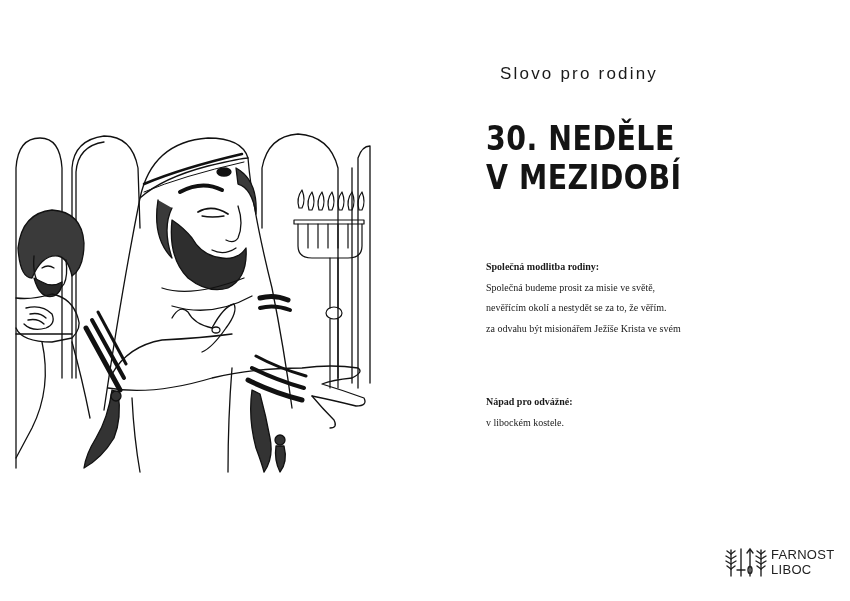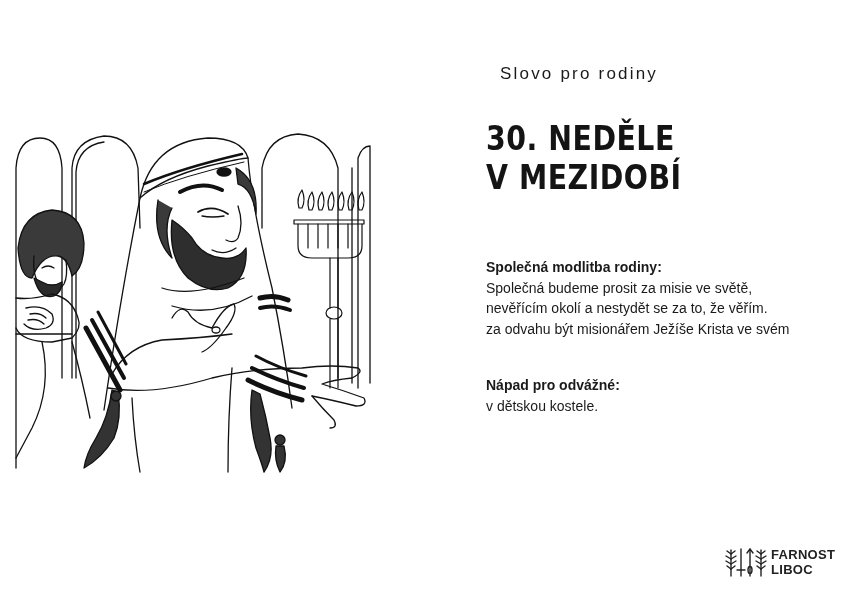--- a/index.html
+++ b/index.html
@@ -14,29 +14,29 @@
   .subtitle {
     position: absolute; top: 64px; left: 14px; font-size: 17px; letter-spacing: 2.2px;
     color: #1a1a1a; white-space: nowrap;
   }
   .title {
     position: absolute; top: 119px; left: 0; font-size: 33px; line-height: 39px;
     font-weight: bold; letter-spacing: 0.6px; color: #141414; white-space: nowrap;
     font-family: "DejaVu Sans", "Liberation Sans", sans-serif; transform: scaleX(0.86); transform-origin: left top;
   }
   .title span { display: block; }
-  .section { position: absolute; left: 0; font-size: 14px; line-height: 20.5px; color: #1a1a1a; white-space: nowrap; }
+  .section { position: absolute; left: 0; font-size: 10px; line-height: 20.5px; color: #1a1a1a; white-space: nowrap; font-family: Liberation Serif, serif; }
   .section .heading { font-weight: bold; }
   .section .line { display: block; }
   .section-prayer { top: 257px; }
-  .section-idea { top: 375px; }
+  .section-idea { top: 392px; }
 
   .logo { position: absolute; left: 724px; top: 546px; display: flex; align-items: center; }
   .logo svg { width: 44px; height: 32px; display: block; }
-  .logo-text { margin-left: 3px; font-size: 13px; line-height: 15px; font-weight: bold; letter-spacing: 0.3px; color: #222; }
+  .logo-text { margin-left: 3px; font-size: 13px; line-height: 15px; font-weight: normal; letter-spacing: 0.3px; color: #222; }
   .logo-text span { display: block; }
 </style>
 </head>
 <body>
 
 <div class="illustration">
   <svg viewBox="0 0 366 345" fill="none" stroke="#111" stroke-width="1.3" stroke-linecap="round" stroke-linejoin="round">
 
     <path d="M4 340 L4 40 Q6 10 28 10 Q48 10 50 40 L50 250"></path>
     <path d="M60 250 L60 40 Q62 12 92 8 Q120 8 126 40 L128 100"></path>
@@ -140,21 +140,21 @@
 
   <div class="section section-prayer">
     <span class="line heading">Společná modlitba rodiny:</span>
     <span class="line">Společná budeme prosit za misie ve světě,</span>
     <span class="line">nevěřícím okolí a nestydět se za to, že věřím.</span>
     <span class="line">za odvahu být misionářem Ježíše Krista ve svém</span>
   </div>
 
   <div class="section section-idea">
     <span class="line heading">Nápad pro odvážné:</span>
-    <span class="line">v dětskou kostele.</span>
+    <span class="line">v libockém kostele.</span>
   </div>
 </div>
 
 <div class="logo">
   <svg viewBox="0 0 44 32" fill="none" stroke="#222" stroke-width="1.4" stroke-linecap="round">
 
     <path d="M7 4 L7 30"></path>
     <path d="M7 8 L3 5"></path>
       <path d="M7 8 L11 5"></path>
     <path d="M7 13 L2 10"></path>

